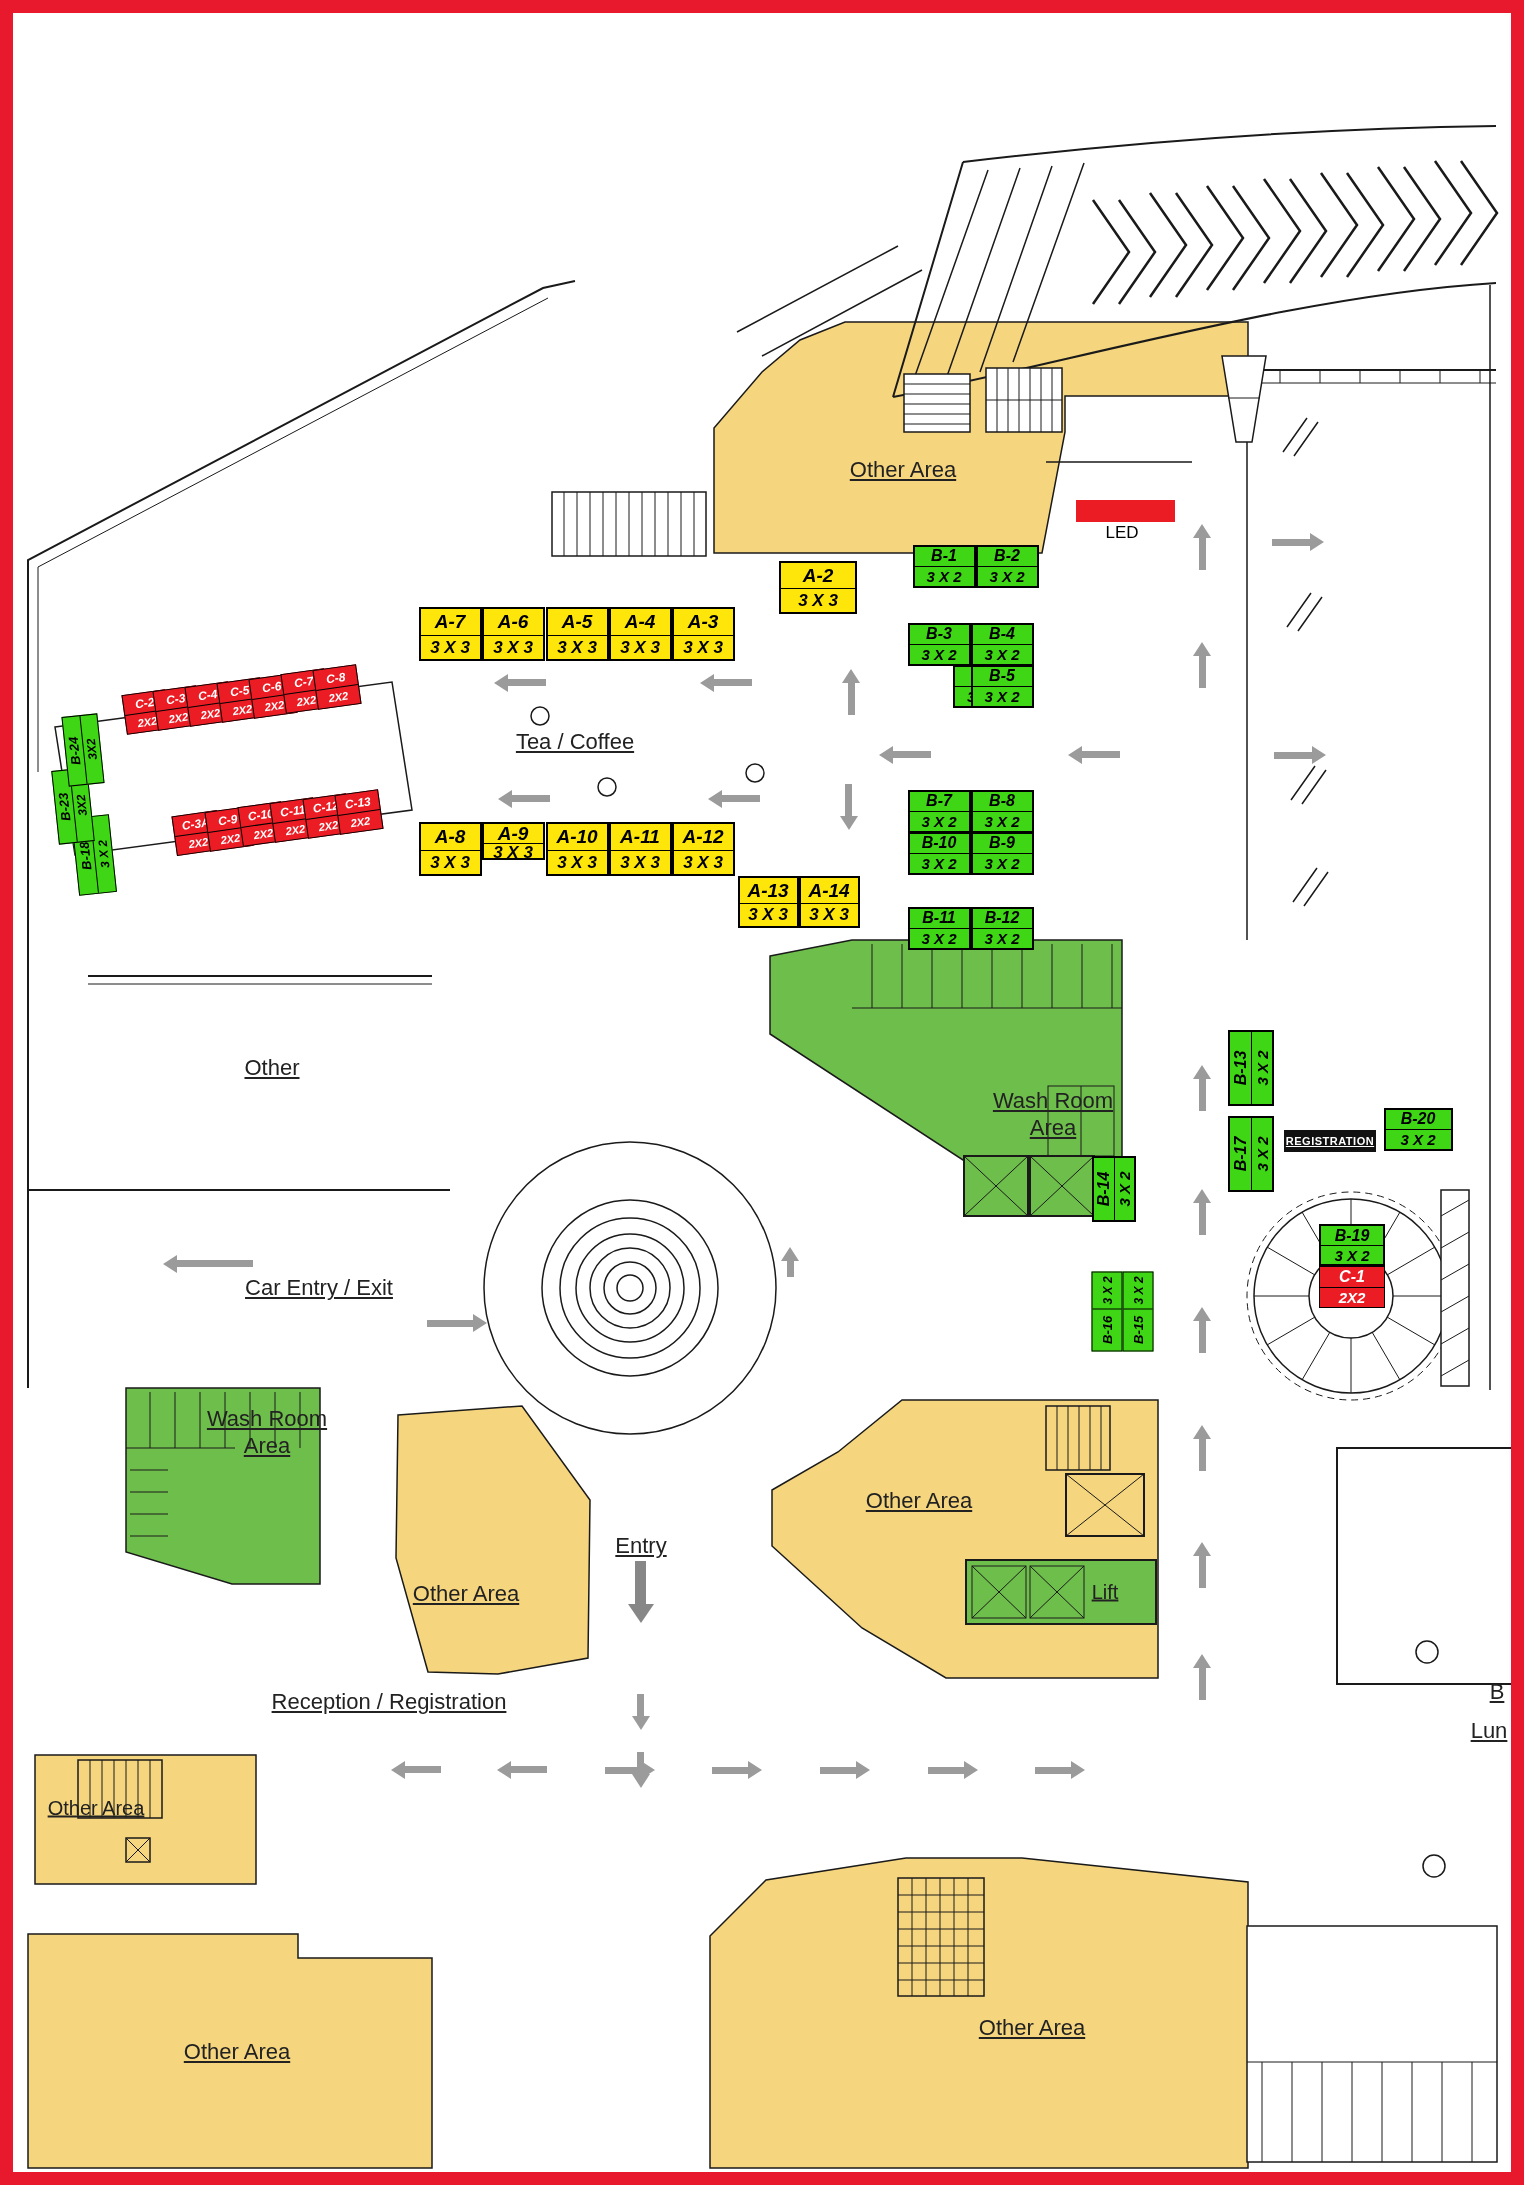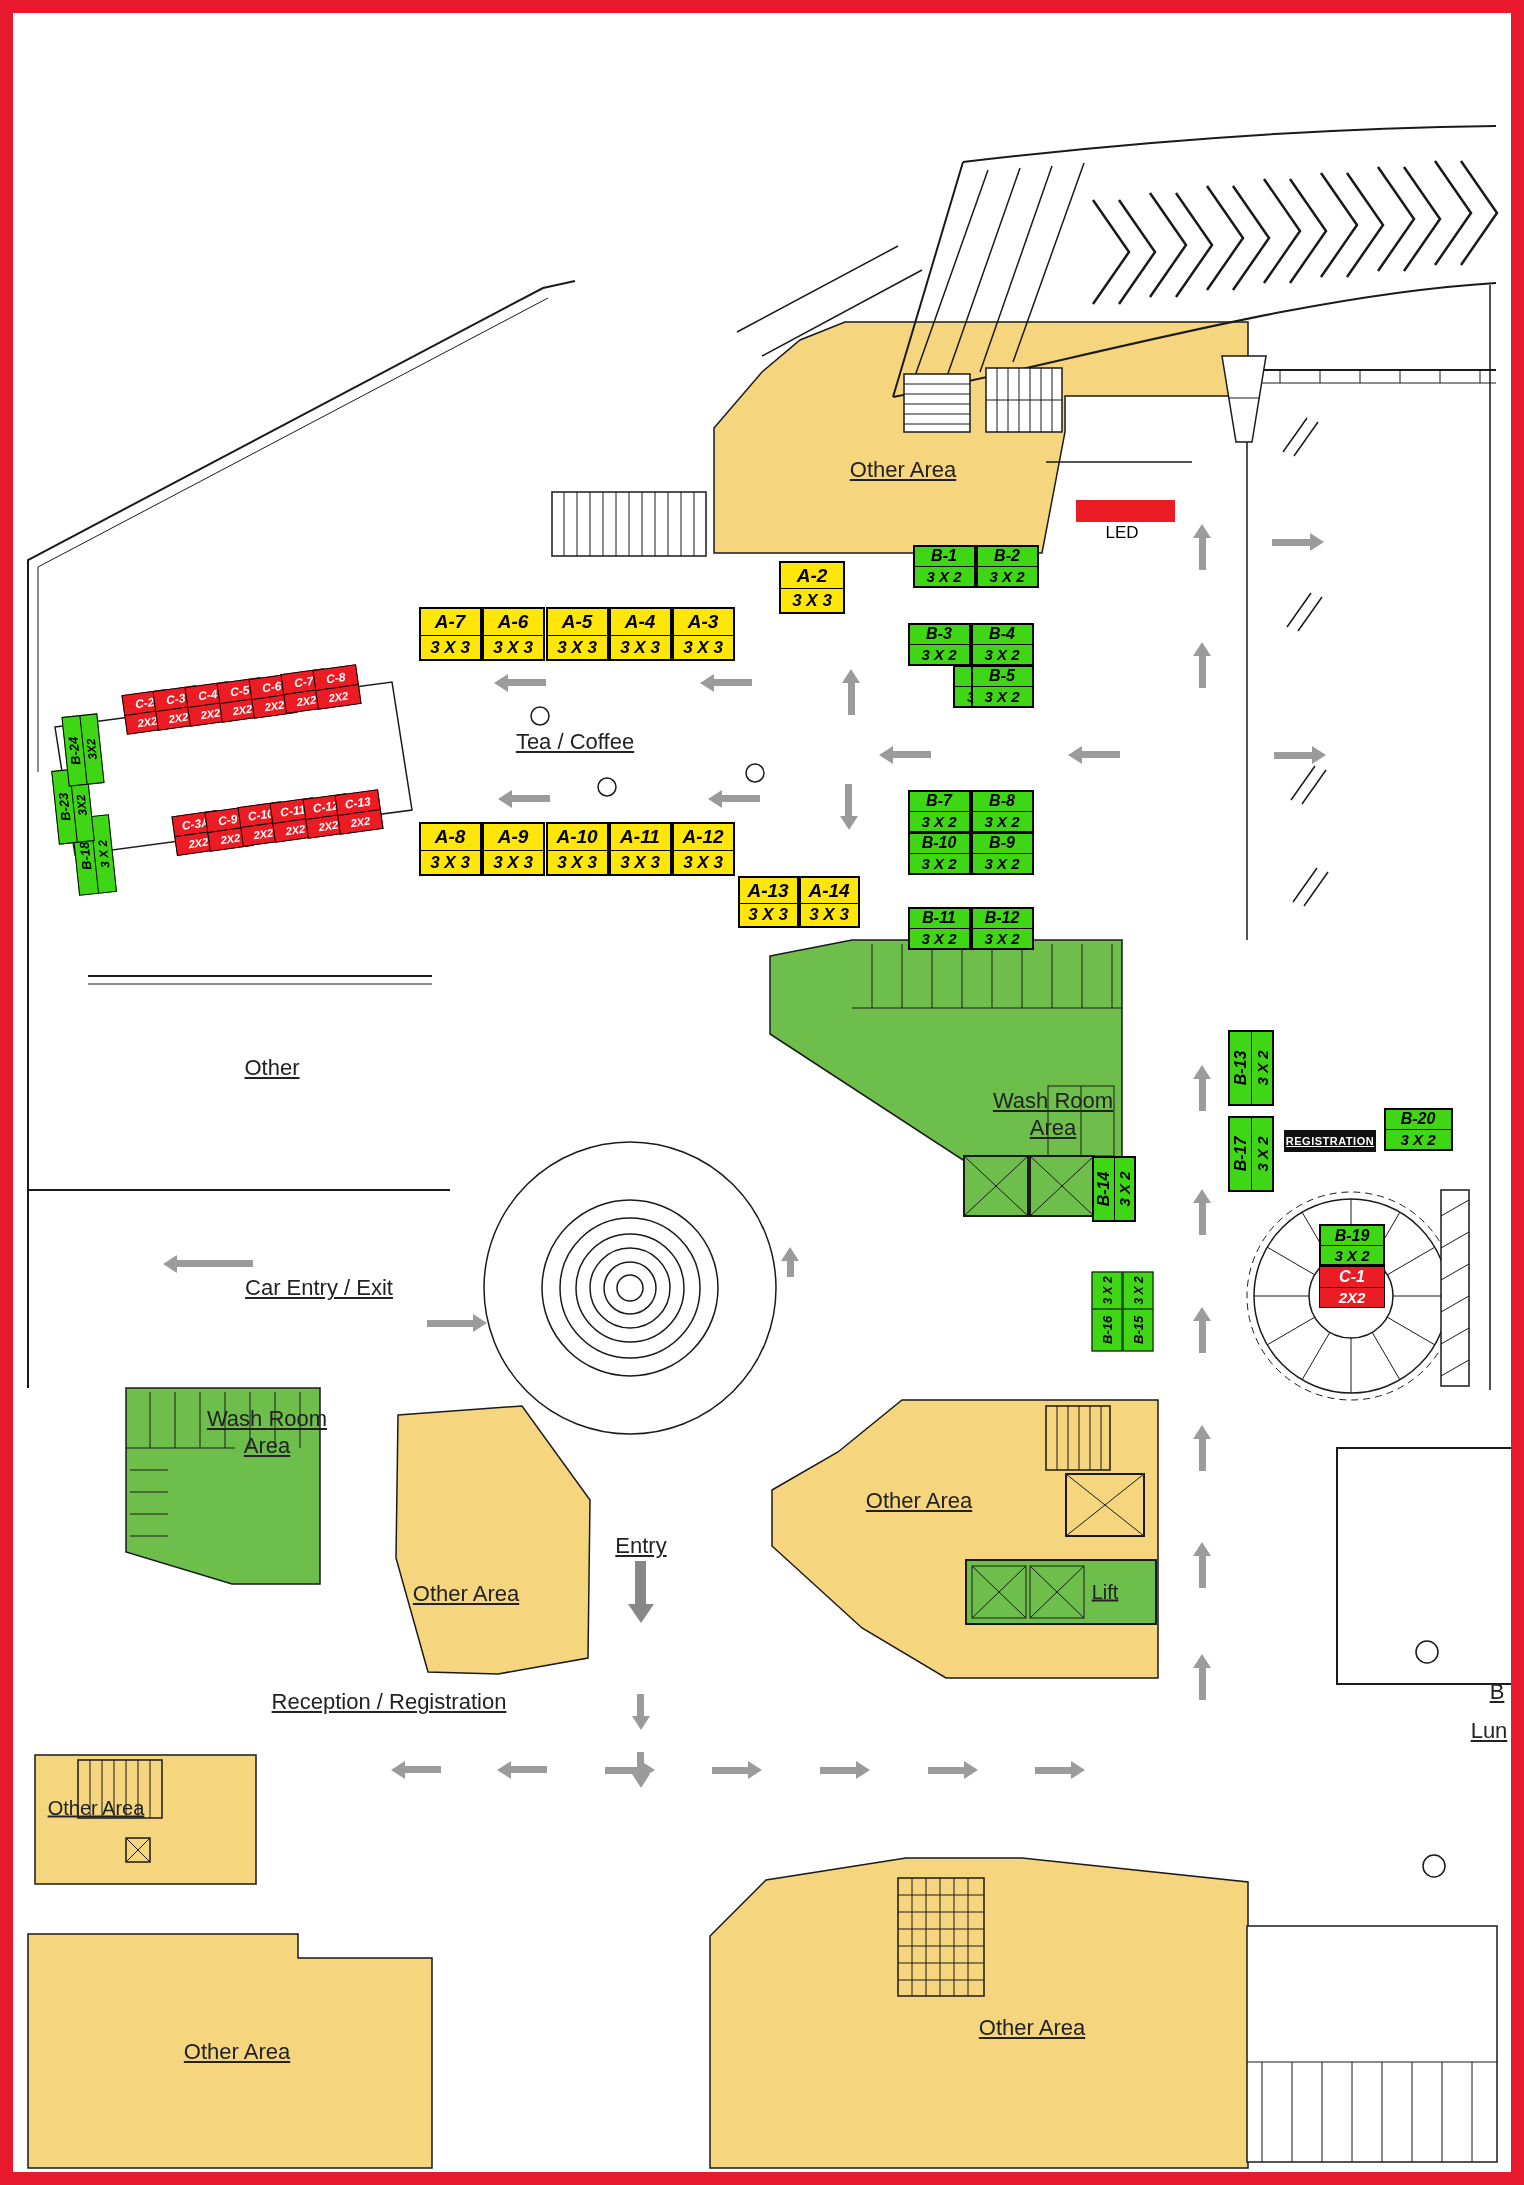--- a/index.html
+++ b/index.html
@@ -179,29 +179,29 @@
         <div class="bs">3 X 3</div>
       </div>
       <div class="booth yellow lg" style="left: 608.5px; top: 607px; width: 63px; height: 54px;">
         <div class="bn">A-4</div>
         <div class="bs">3 X 3</div>
       </div>
       <div class="booth yellow lg" style="left: 671.5px; top: 607px; width: 63px; height: 54px;">
         <div class="bn">A-3</div>
         <div class="bs">3 X 3</div>
       </div>
-      <div class="booth yellow lg" style="left: 779px; top: 560.5px; width: 66px; height: 53px;">
+      <div class="booth yellow lg" style="left: 779px; top: 560.5px; width: 78px; height: 53px;">
         <div class="bn">A-2</div>
         <div class="bs">3 X 3</div>
       </div>
       <div class="booth yellow lg" style="left: 418.5px; top: 822px; width: 63px; height: 54px;">
         <div class="bn">A-8</div>
         <div class="bs">3 X 3</div>
       </div>
-      <div class="booth yellow lg" style="left: 481.5px; top: 822px; width: 63px; height: 54px; text-align: right;">
+      <div class="booth yellow lg" style="left: 481.5px; top: 822px; width: 63px; height: 38px; text-align: right;">
         <div class="bn">A-9</div>
         <div class="bs">3 X 3</div>
       </div>
       <div class="booth yellow lg" style="left: 545.5px; top: 822px; width: 63px; height: 54px;">
         <div class="bn">A-10</div>
         <div class="bs">3 X 3</div>
       </div>
       <div class="booth yellow lg" style="left: 608.5px; top: 822px; width: 63px; height: 54px;">
         <div class="bn">A-11</div>
         <div class="bs">3 X 3</div>

